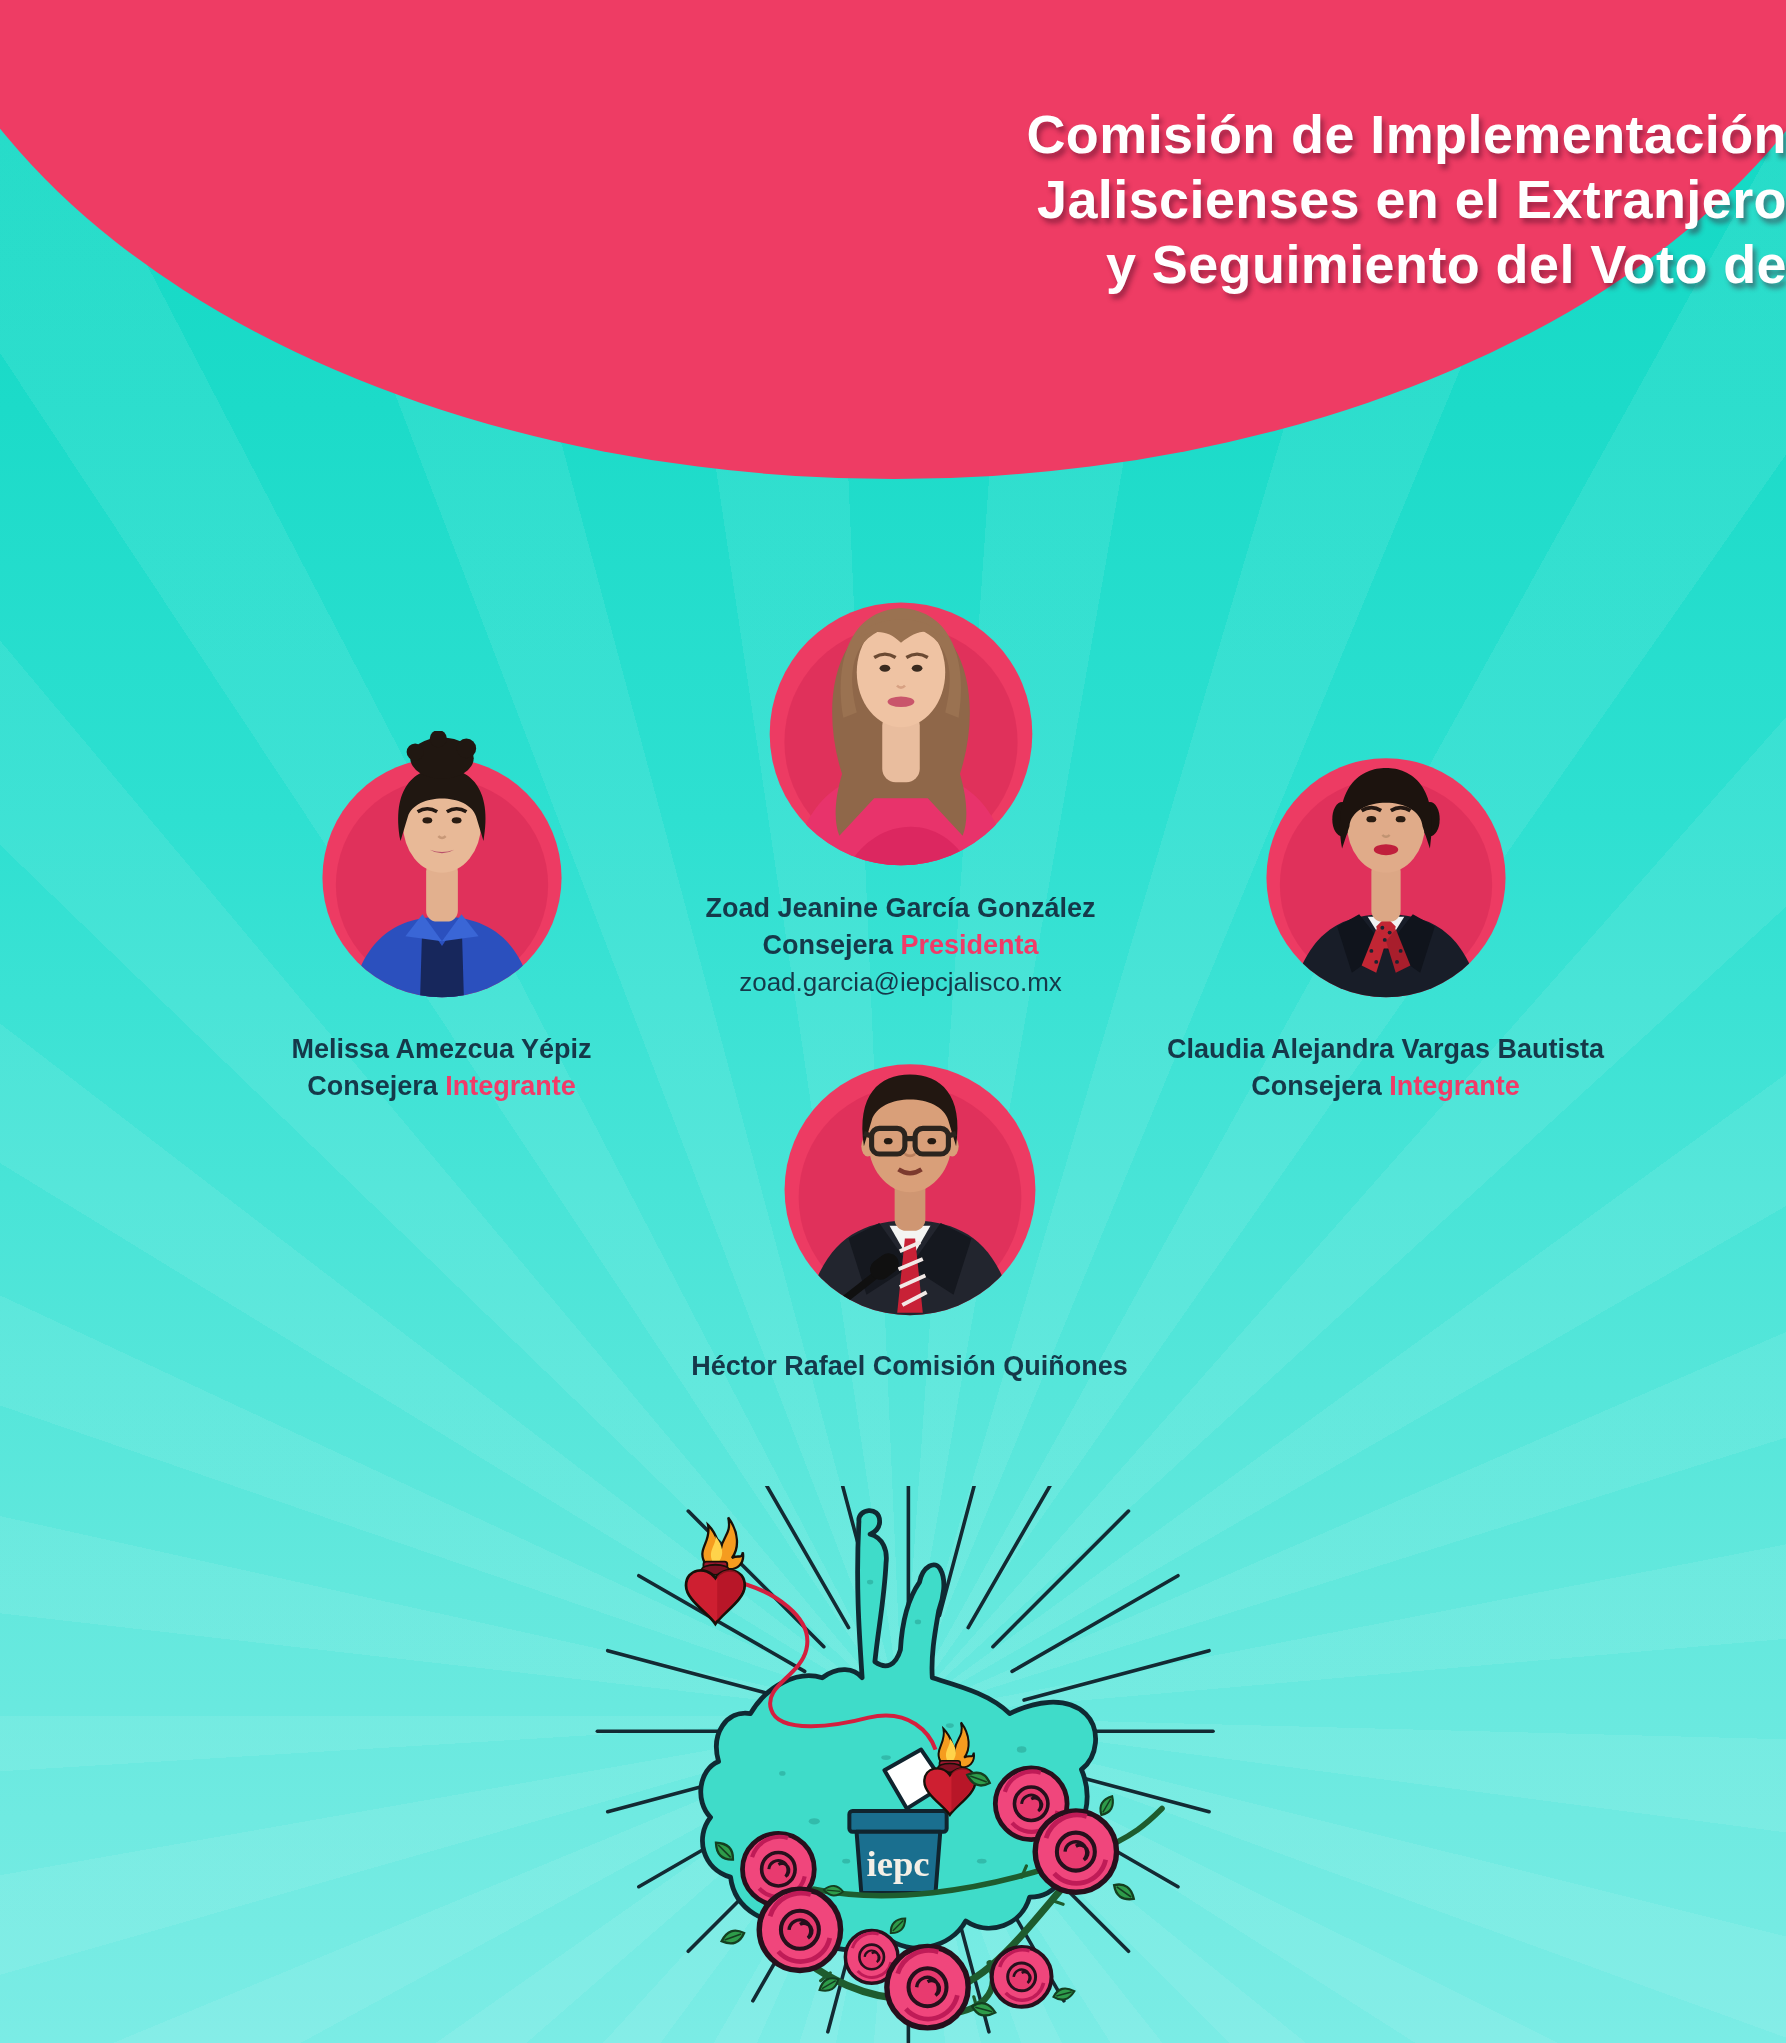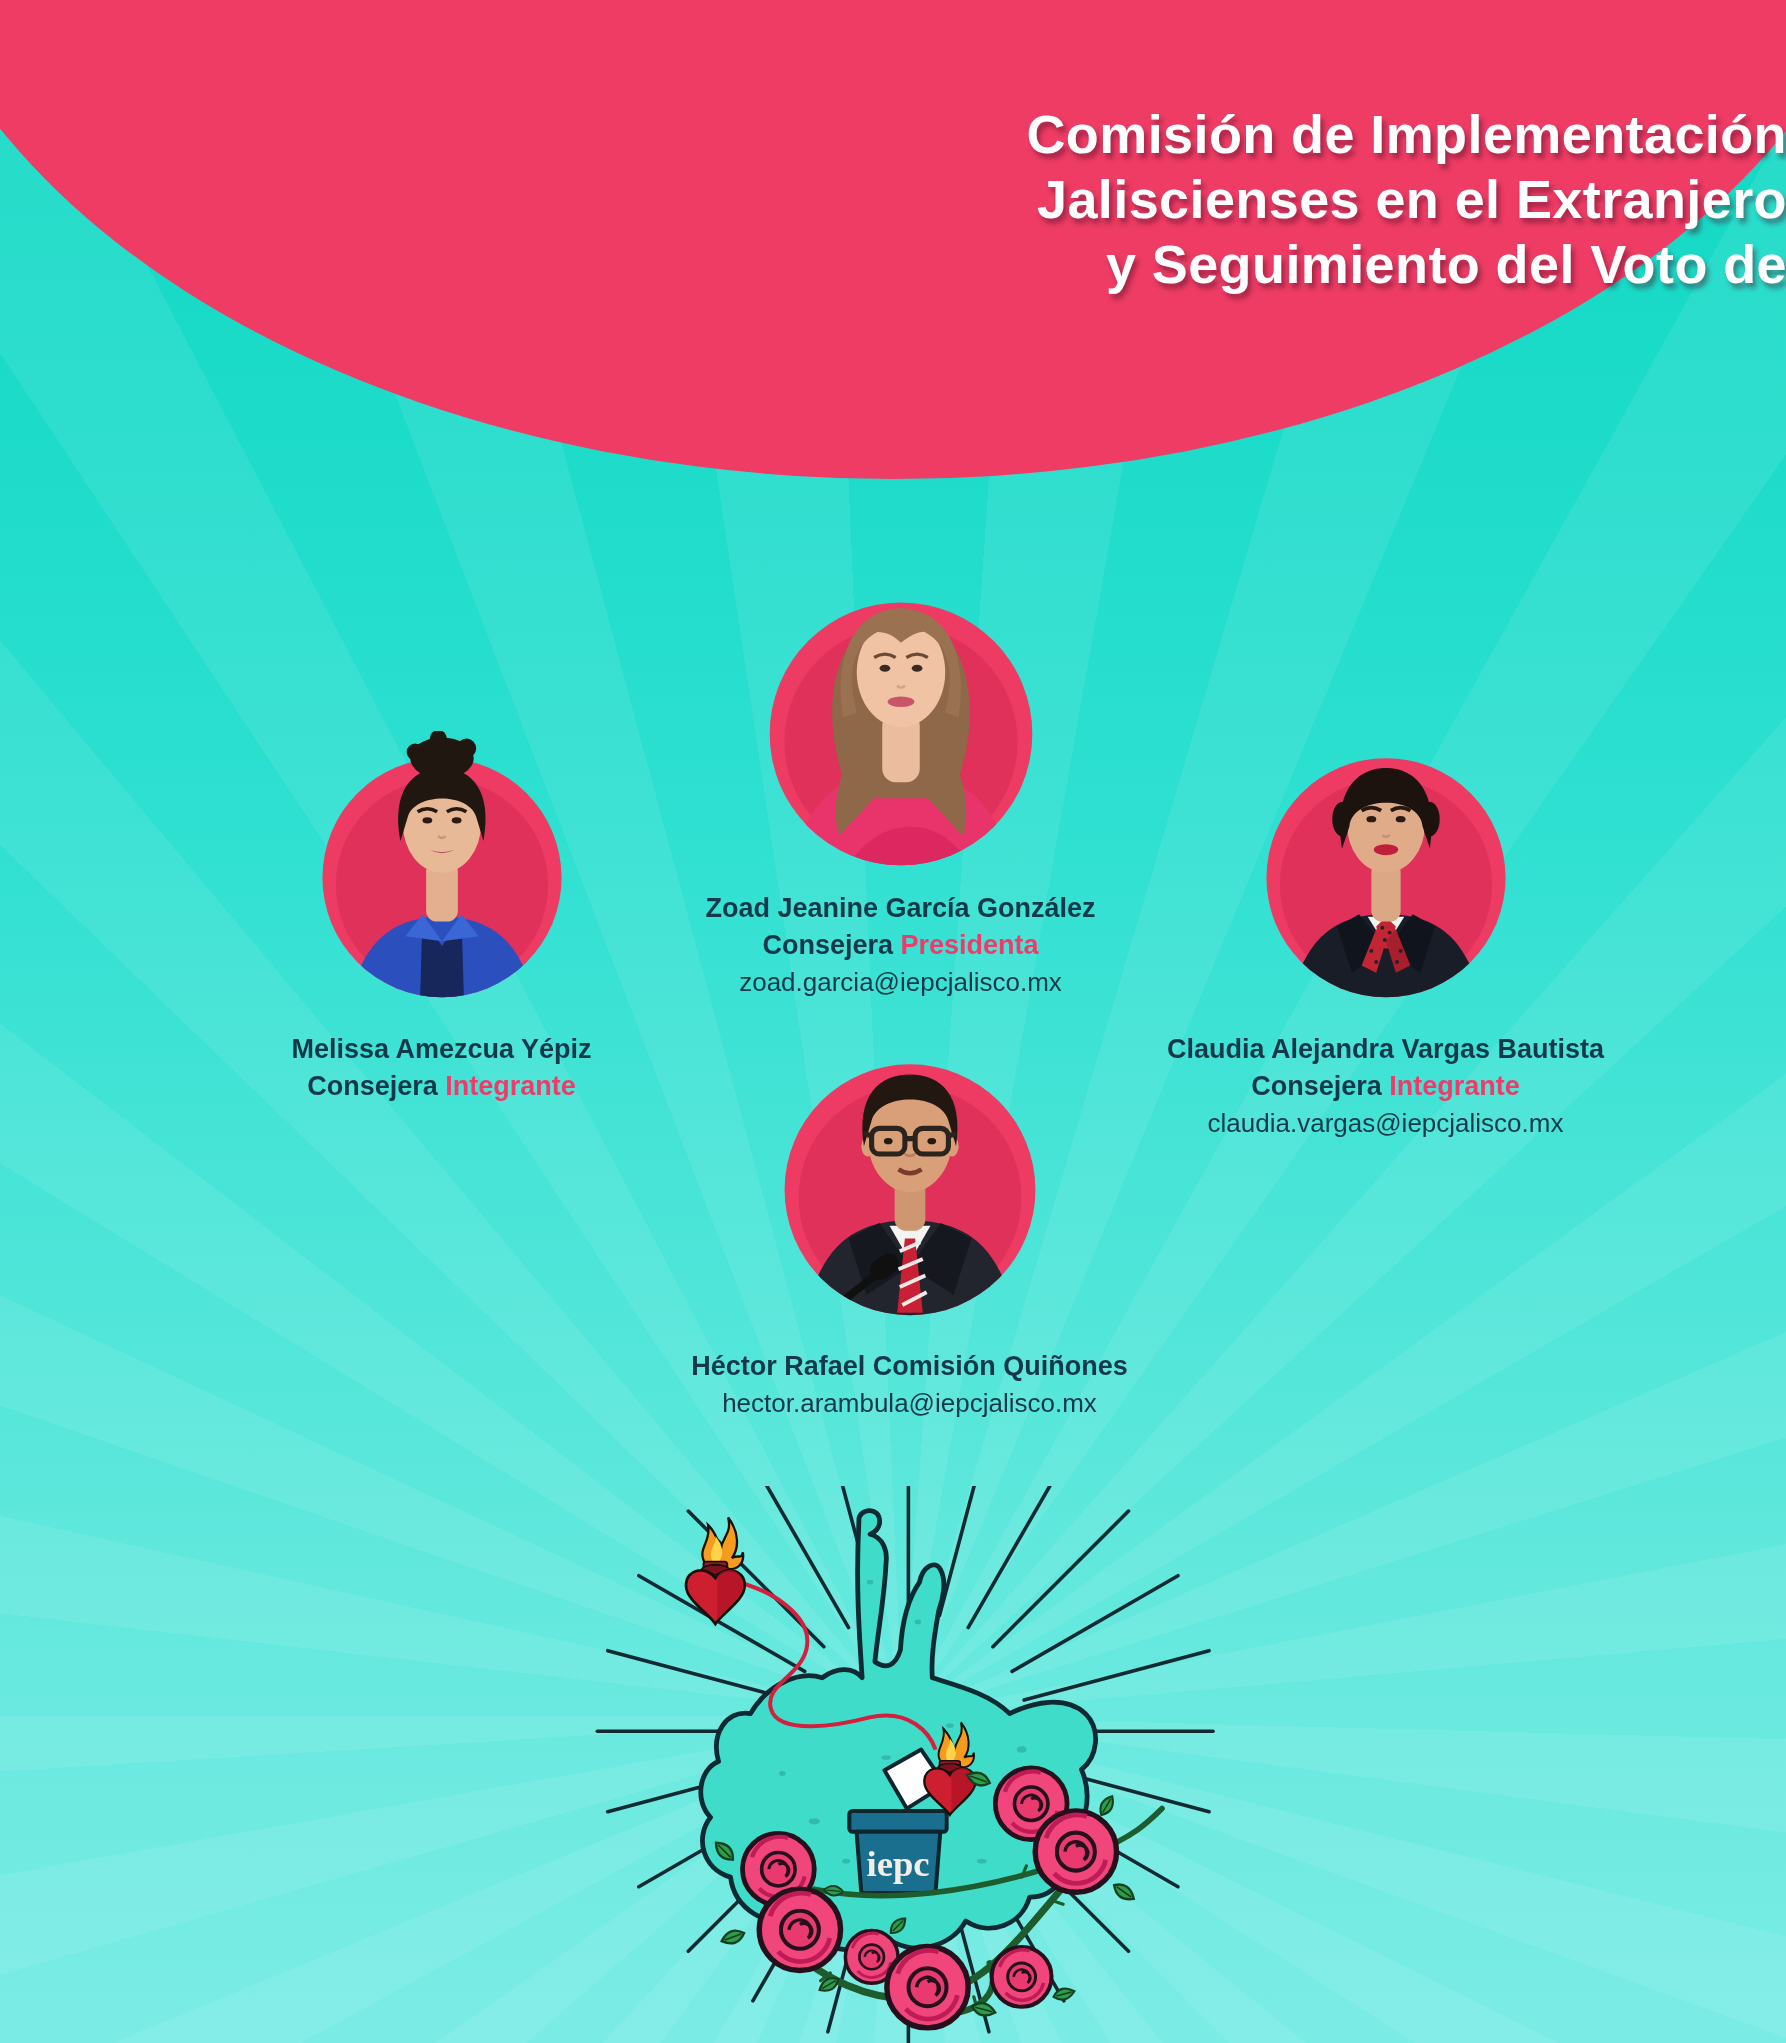--- a/index.html
+++ b/index.html
@@ -288,21 +288,20 @@
       <path d="M64,96 C56,44 80,30 100,30 C120,30 144,44 136,96 L130,78 C128,52 72,52 70,78 Z" fill="#1c130e"></path>
       <path d="M80,65 q8,-5 16,0 M104,65 q8,-5 16,0" stroke="#241812" stroke-width="3" fill="none"></path>
       <ellipse cx="88" cy="72" rx="4" ry="2.6" fill="#2a1c12"></ellipse>
       <ellipse cx="112" cy="72" rx="4" ry="2.6" fill="#2a1c12"></ellipse>
       <path d="M97,85 q3,3 6,0" stroke="#c09372" stroke-width="2" fill="none"></path>
       <ellipse cx="100" cy="97" rx="10" ry="4.5" fill="#c01f3c"></ellipse>
     </svg>
     <div class="member-text">
       <div class="member-name">Claudia Alejandra Vargas Bautista</div>
       <div class="member-role"><span>Consejera </span><span class="accent">Integrante</span><span></span></div>
-      <div class="member-email">claudia.vargas@iepcjalisco.mx</div>
     </div>
   </div>
 
   <div class="member member--secretario">
     <svg class="avatar" width="256" height="282" viewBox="0 0 200 220">
       <defs>
           <clipPath id="clipD">
             <circle cx="100" cy="120" r="98"></circle>
           </clipPath>
         </defs>
@@ -328,18 +327,17 @@
         <ellipse cx="83" cy="82" rx="3.4" ry="2.4" fill="#241a12"></ellipse>
         <ellipse cx="117" cy="82" rx="3.4" ry="2.4" fill="#241a12"></ellipse>
         <path d="M96,92 q4,3 8,0" stroke="#b97f5d" stroke-width="2" fill="none"></path>
         <path d="M91,104 Q100,110 109,104" stroke="#7c3a2e" stroke-width="3.5" fill="none"></path>
         <path d="M28,222 L74,186" stroke="#101010" stroke-width="6" stroke-linecap="round"></path>
         <rect x="68" y="172" width="24" height="16" rx="8" fill="#101010" transform="rotate(-36 80 180)"></rect>
       </g>
     </svg>
     <div class="member-text">
       <div class="member-name">Héctor Rafael Comisión Quiñones</div>
-      <div class="member-email">hector.arambula@iepcjalisco.mx</div>
     </div>
   </div>
 
 </div>
 
 
 </body></html>

